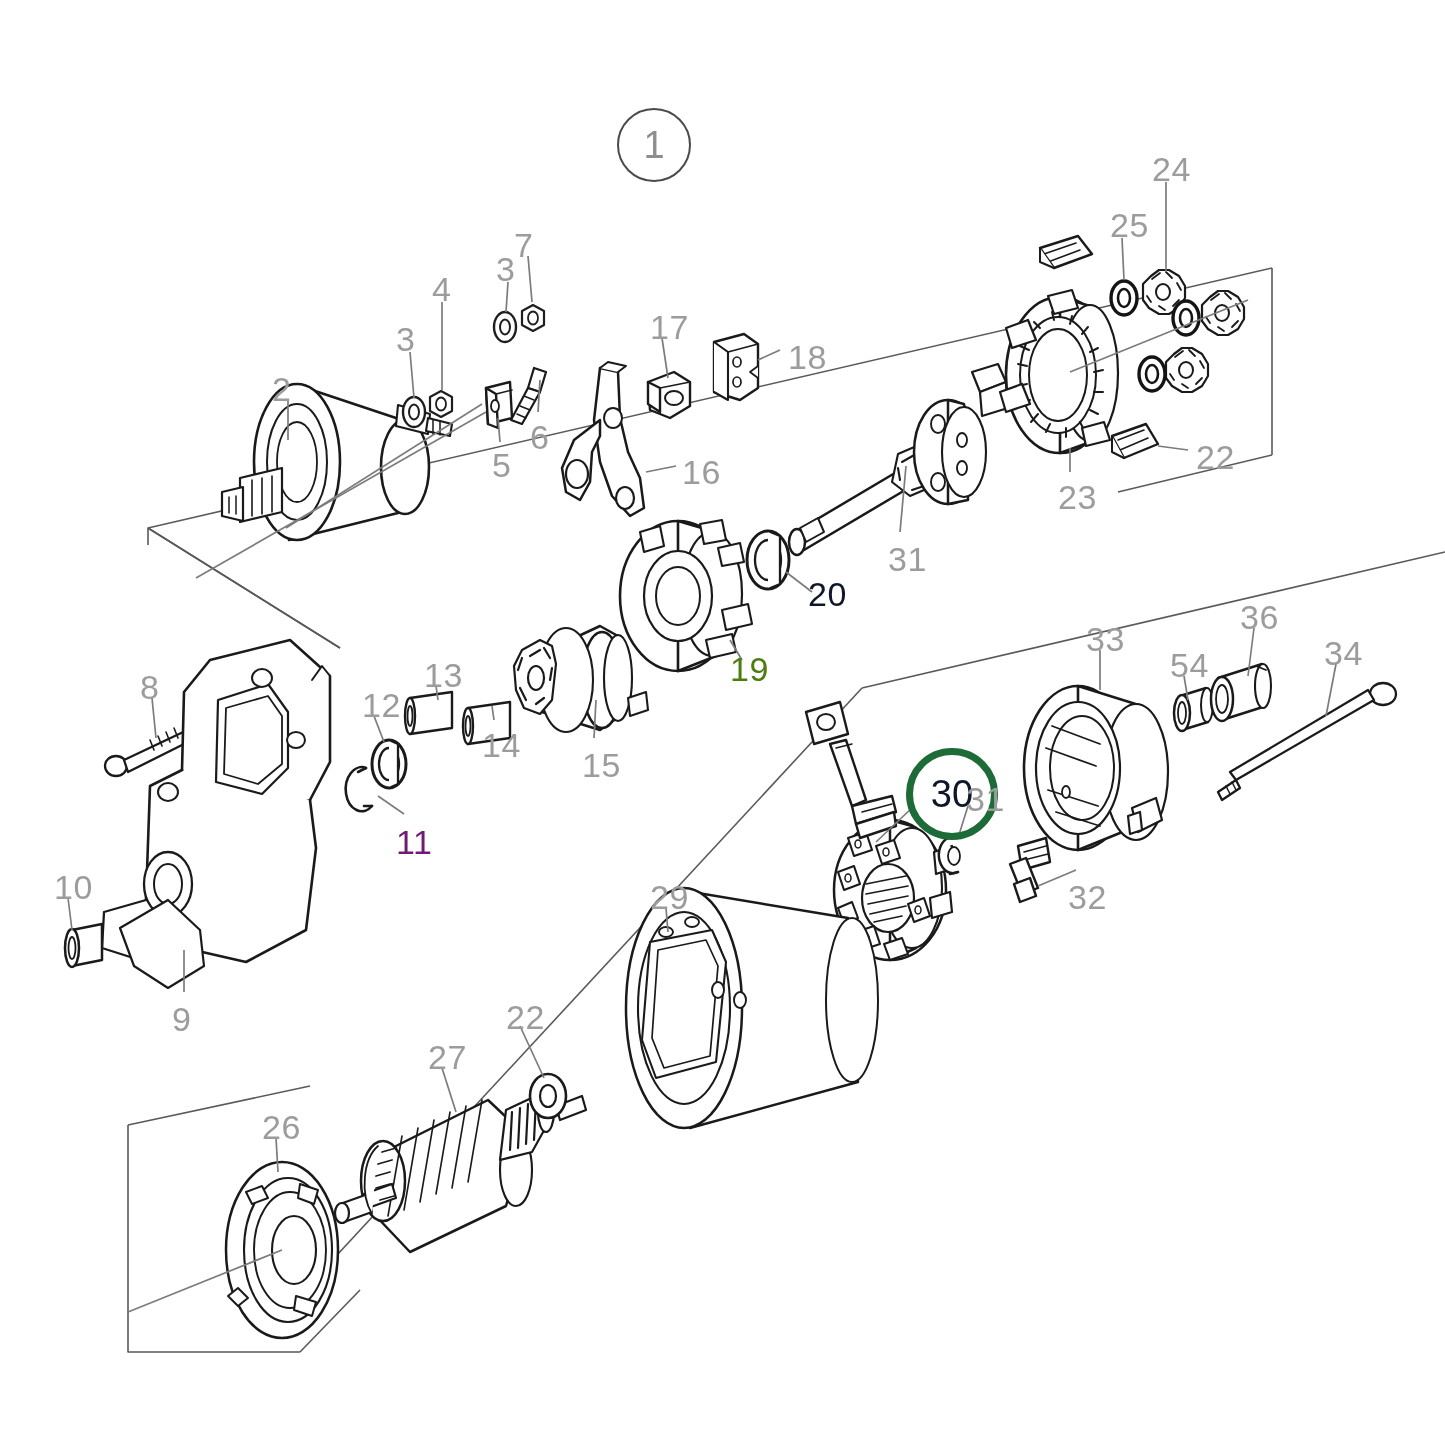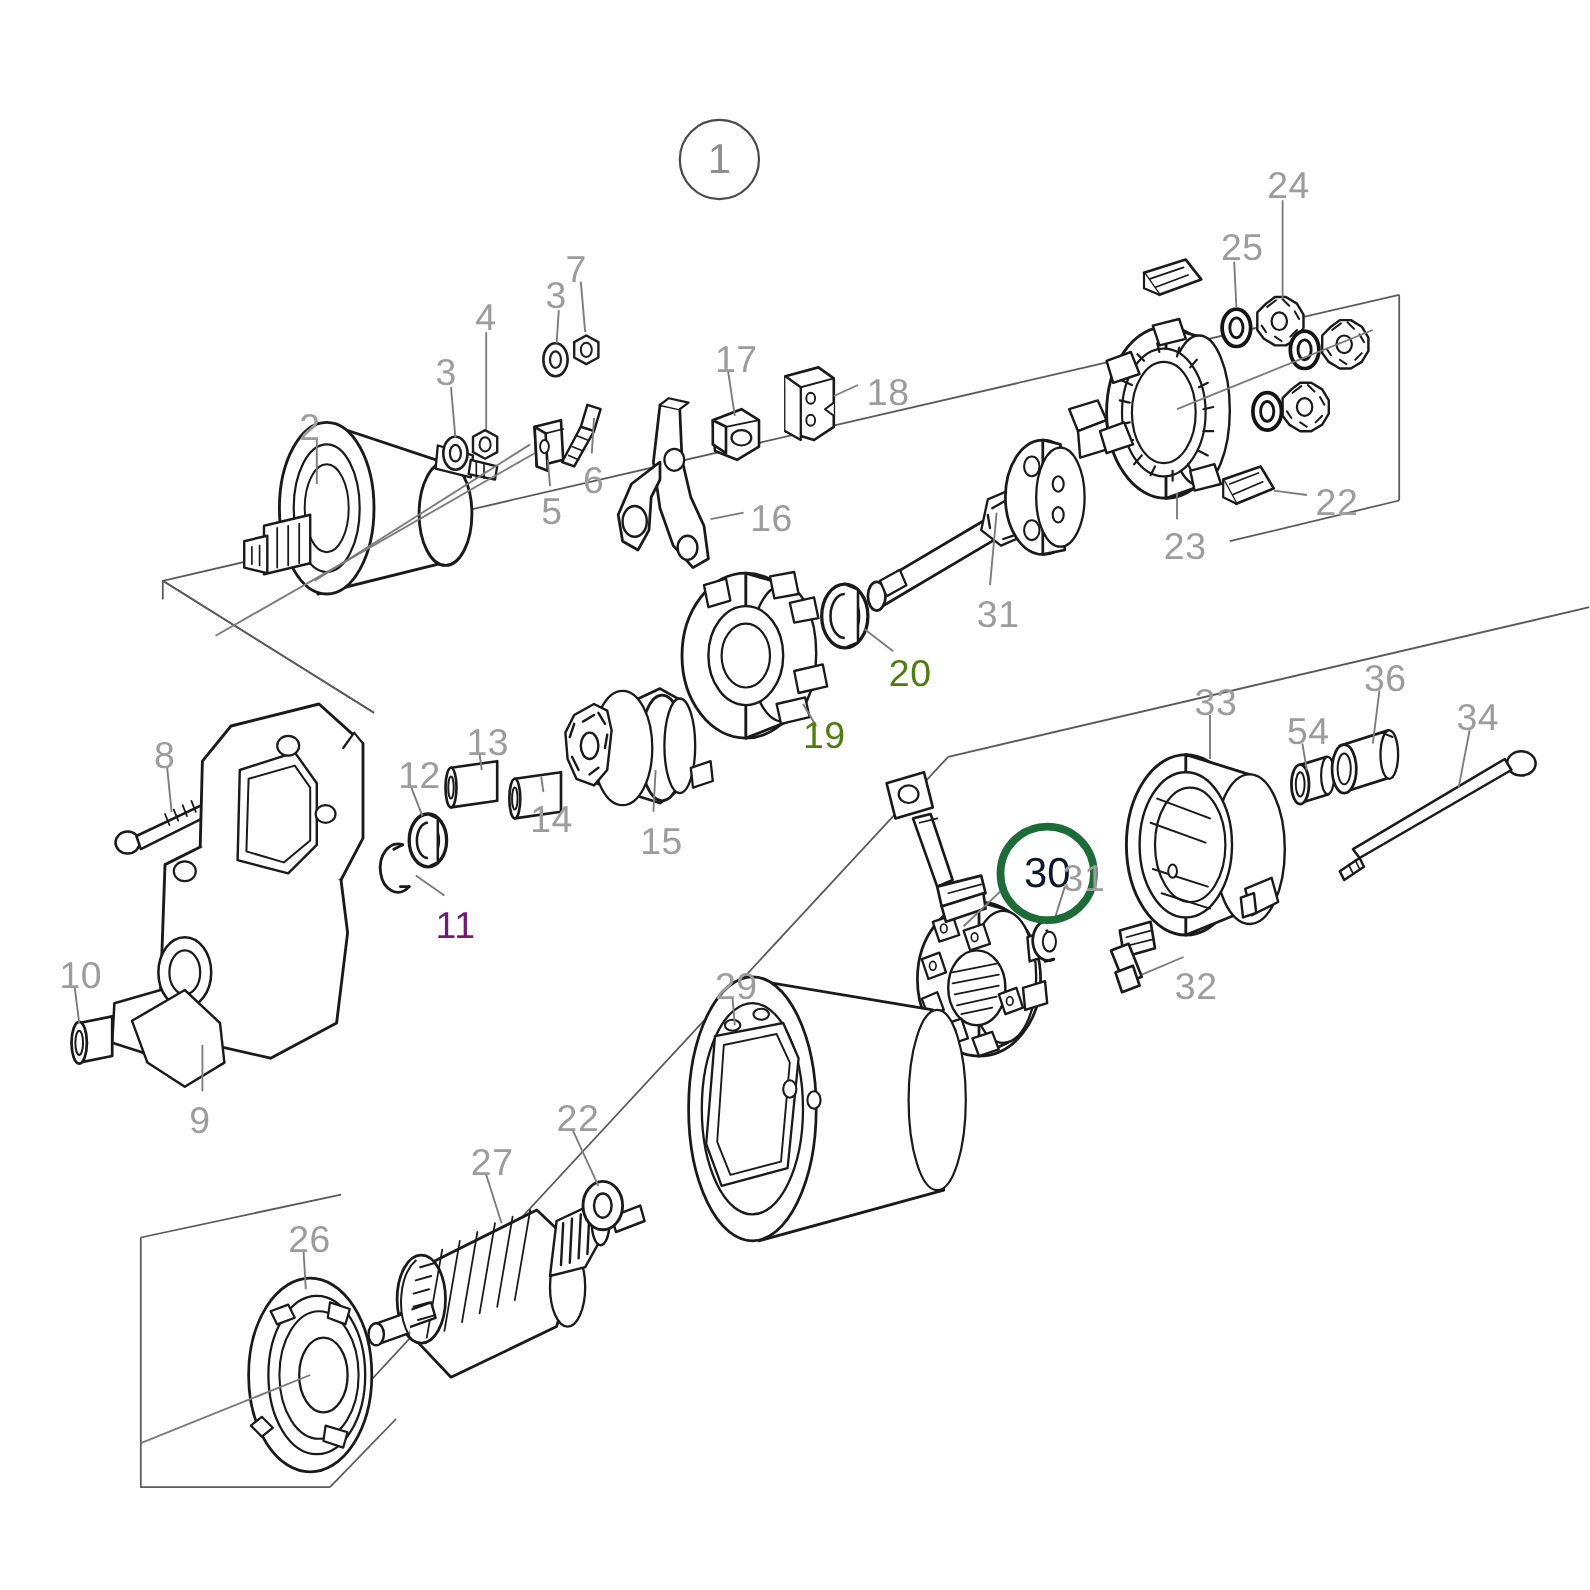--- a/index.html
+++ b/index.html
@@ -514,21 +514,21 @@
       <div class="callout-label" style="left: 272px; top: 372px; color: rgb(156, 156, 156);">2</div>
       <div class="callout-label" style="left: 396px; top: 322px; color: rgb(156, 156, 156);">3</div>
       <div class="callout-label" style="left: 432px; top: 272px; color: rgb(156, 156, 156);">4</div>
       <div class="callout-label" style="left: 496px; top: 252px; color: rgb(156, 156, 156);">3</div>
       <div class="callout-label" style="left: 514px; top: 228px; color: rgb(156, 156, 156);">7</div>
       <div class="callout-label" style="left: 492px; top: 448px; color: rgb(156, 156, 156);">5</div>
       <div class="callout-label" style="left: 530px; top: 420px; color: rgb(156, 156, 156);">6</div>
       <div class="callout-label" style="left: 650px; top: 310px; color: rgb(156, 156, 156);">17</div>
       <div class="callout-label" style="left: 788px; top: 340px; color: rgb(156, 156, 156);">18</div>
       <div class="callout-label" style="left: 682px; top: 455px; color: rgb(156, 156, 156);">16</div>
-      <div class="callout-label" style="left: 808px; top: 596px; color: #4d7c0f;">20</div>
+      <div class="callout-label" style="left: 808px; top: 577px; color: #0f172a;">20</div>
       <div class="callout-label" style="left: 888px; top: 542px; color: rgb(156, 156, 156);">31</div>
       <div class="callout-label" style="left: 1058px; top: 480px; color: rgb(156, 156, 156);">23</div>
       <div class="callout-label" style="left: 1196px; top: 440px; color: rgb(156, 156, 156);">22</div>
       <div class="callout-label" style="left: 1110px; top: 208px; color: rgb(156, 156, 156);">25</div>
       <div class="callout-label" style="left: 1152px; top: 152px; color: rgb(156, 156, 156);">24</div>
       <div class="callout-label" style="left: 730px; top: 652px; color: #4d7c0f;">19</div>
       <div class="callout-label" style="left: 140px; top: 670px; color: rgb(156, 156, 156);">8</div>
       <div class="callout-label" style="left: 362px; top: 688px; color: rgb(156, 156, 156);">12</div>
       <div class="callout-label" style="left: 424px; top: 658px; color: rgb(156, 156, 156);">13</div>
       <div class="callout-label" style="left: 396px; top: 825px; color: #701a75;">11</div>

